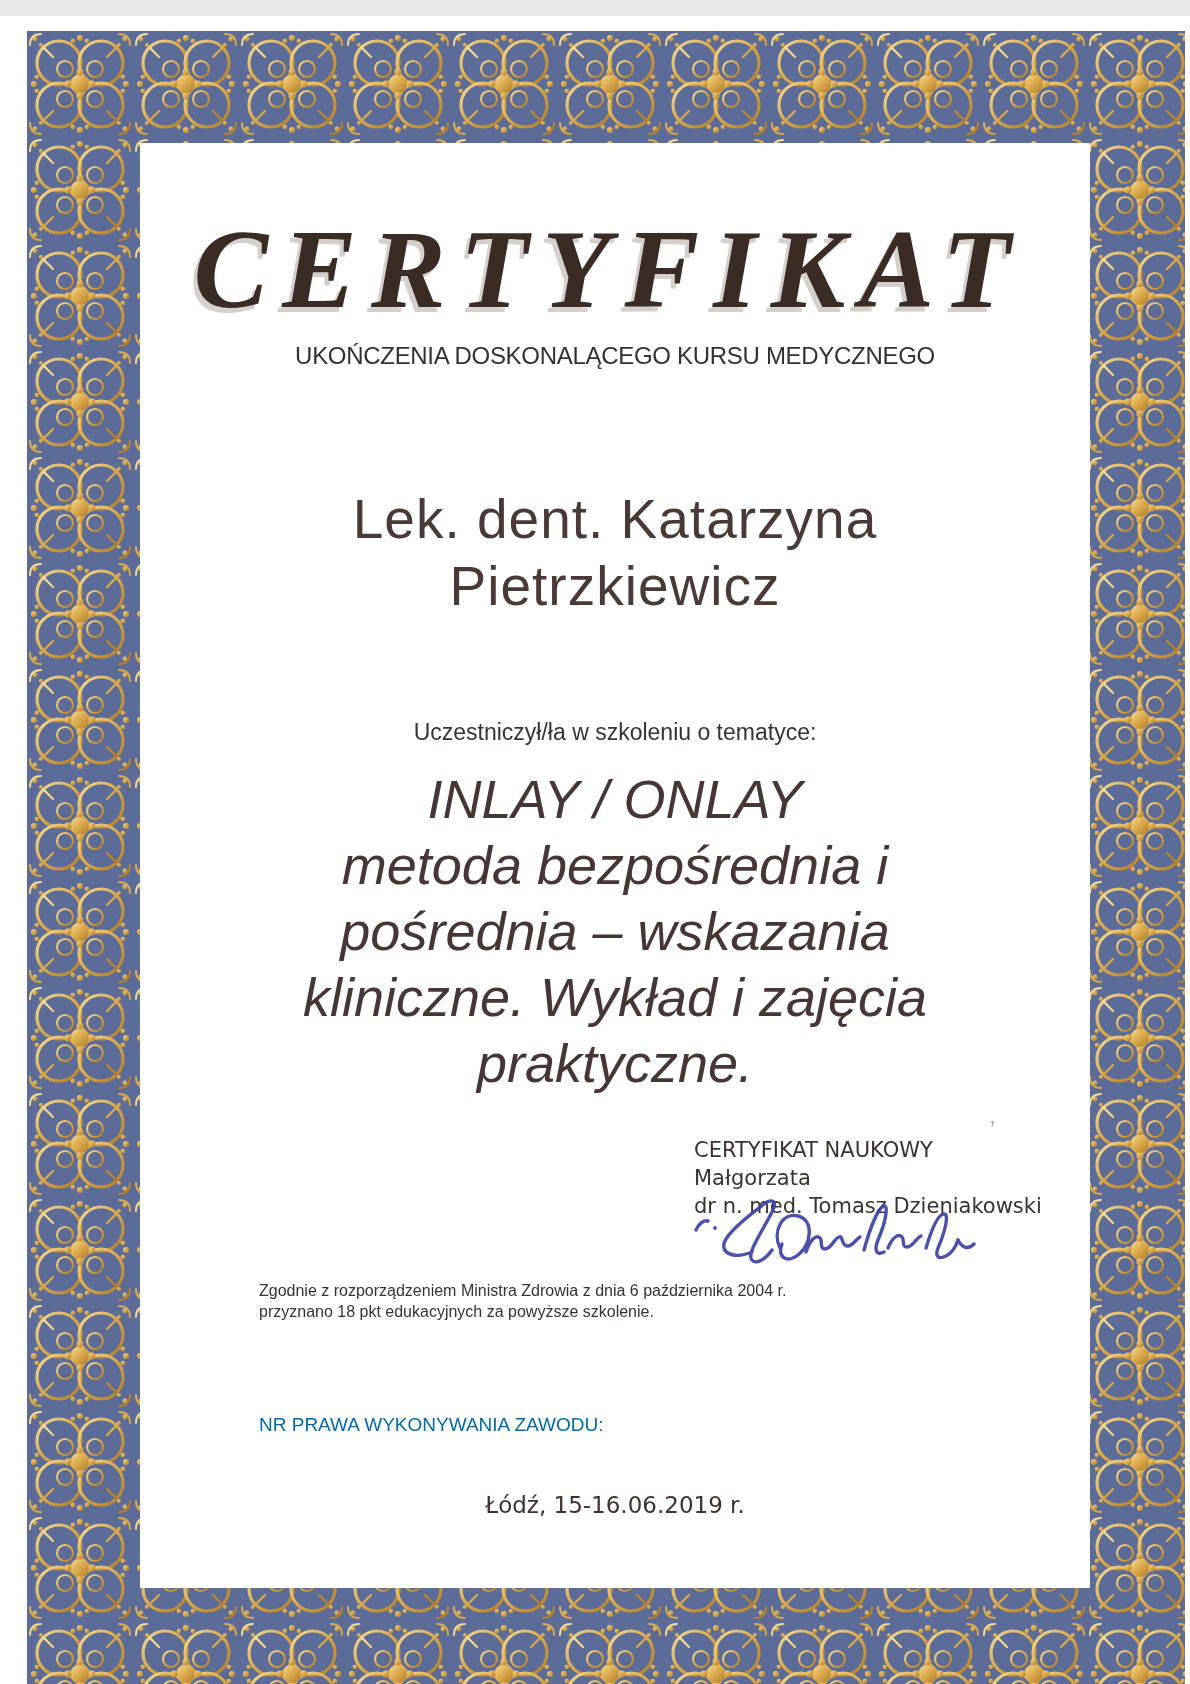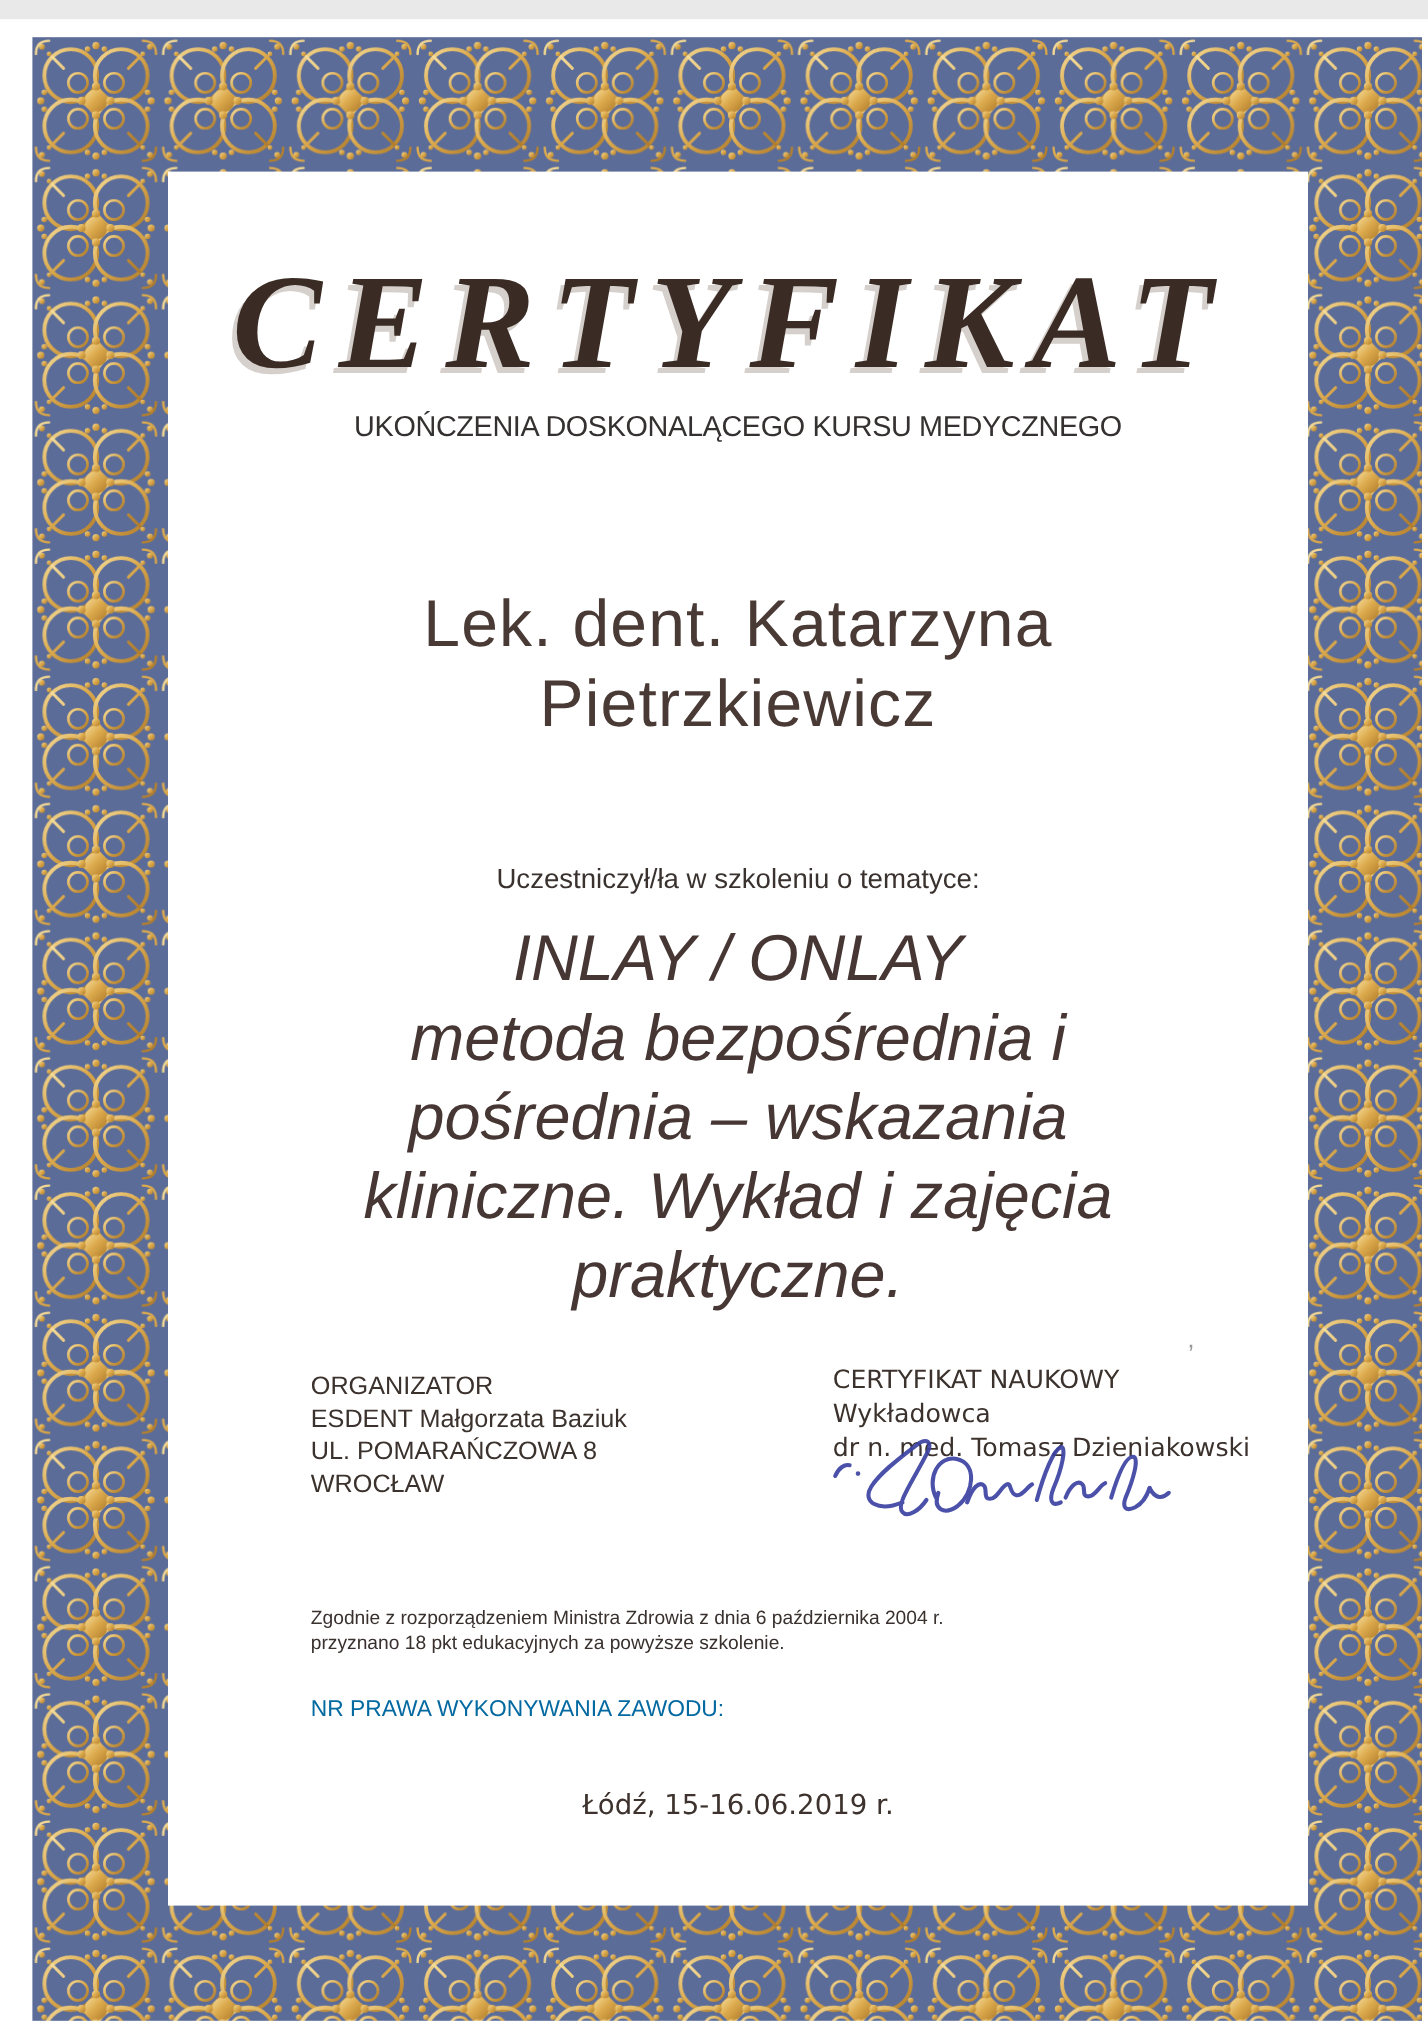--- a/index.html
+++ b/index.html
@@ -16,21 +16,21 @@
     font-size:112px;line-height:1.0;letter-spacing:14px;color:#3a2b25;
     text-shadow:-4px 5px 0 #d5d0cc;white-space:nowrap;
   }
   .subtitle{top:326px;font-size:24px;letter-spacing:-0.3px;color:#343130;}
   .recipient{top:470px;font-size:55px;line-height:67px;letter-spacing:1px;color:#493a35;}
   .participation{top:703px;font-size:23px;color:#3a322f;}
   .course{top:750px;font-style:italic;font-size:54px;line-height:66px;color:#463734;}
   .col{font-size:21px;line-height:27px;color:#3b322d;}
   .col-left{left:259px;top:1126px;}
   .col-right{left:694px;top:1120px;font-family:"DejaVu Sans",sans-serif;font-size:21px;line-height:28px;}
-  .credits{left:259px;top:1322px;font-size:16px;line-height:21px;color:#39312e;}
+  .credits{left:259px;top:1264px;font-size:16px;line-height:21px;color:#39312e;}
   .license{left:259px;top:1398px;font-size:19px;color:#0369a1;}
   .dateline{top:1476px;font-size:23px;font-family:"DejaVu Sans",sans-serif;color:#3d322d;}
   .sig{left:688px;top:1176px;width:310px;height:88px;}
   .artifact{left:990px;top:1100px;font-size:22px;color:#9a9a9a;}
   .scanline{left:25px;bottom:1px;width:1125px;height:3px;background:#4b4b4b;opacity:.8;}
   .border-svg{left:0;top:0;width:1190px;height:1684px;}
 </style>
 </head>
 <body>
 
@@ -102,30 +102,24 @@
   <div class="abs centered participation">Uczestniczył/ła w szkoleniu o tematyce:</div>
 
   <div class="abs centered course">
     <div>INLAY / ONLAY</div>
     <div>metoda bezpośrednia i</div>
     <div>pośrednia – wskazania</div>
     <div>kliniczne. Wykład i zajęcia</div>
     <div>praktyczne.</div>
   </div>
 
-  <div class="abs col col-left">
-    <div>ORGANIZATOR</div>
-    <div>ESDENT Małgorzata Baziuk</div>
-    <div>UL. POMARAŃCZOWA 8</div>
-    <div>WROCŁAW</div>
-  </div>
 
   <div class="abs col col-right">
     <div>CERTYFIKAT NAUKOWY</div>
-    <div>Wykładowca</div>
+    <div>Małgorzata</div>
     <div>dr n. med. Tomasz Dzieniakowski</div>
   </div>
 
   <svg class="abs sig" viewBox="0 0 310 88" aria-hidden="true">
     <g fill="none" stroke="#3c43a2" stroke-width="3.4" stroke-linecap="round" stroke-linejoin="round" opacity="0.92">
       <path d="M8,38 C11,31 16,28 20,29"></path>
       <circle cx="27" cy="36" r="1.9" fill="#3c43a2" stroke="none"></circle>
       <path d="M64,60 C44,68 30,60 38,47 C46,34 66,20 76,12 C84,6 90,9 84,20 C74,40 58,62 64,68 C68,73 78,67 84,58"></path>
       <path d="M92,56 C84,40 94,20 110,24 C126,28 124,52 110,63 C99,71 89,66 94,52"></path>
       <path d="M118,60 C122,48 128,42 132,46 C135,49 131,57 137,57 C143,57 146,47 151,45 C155,43 153,53 159,54 C164,55 168,47 172,45"></path>

